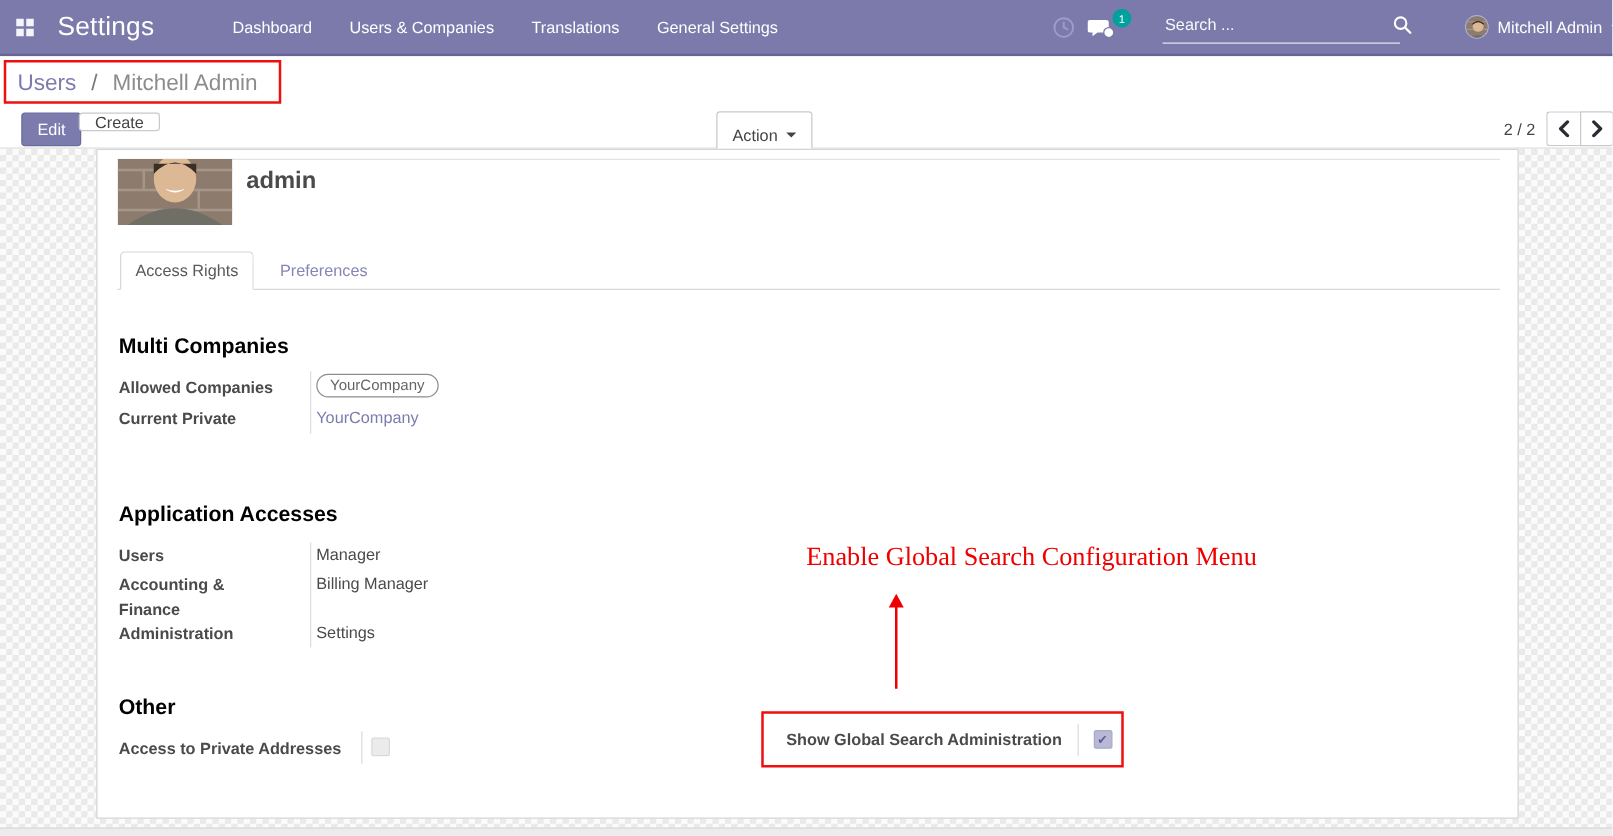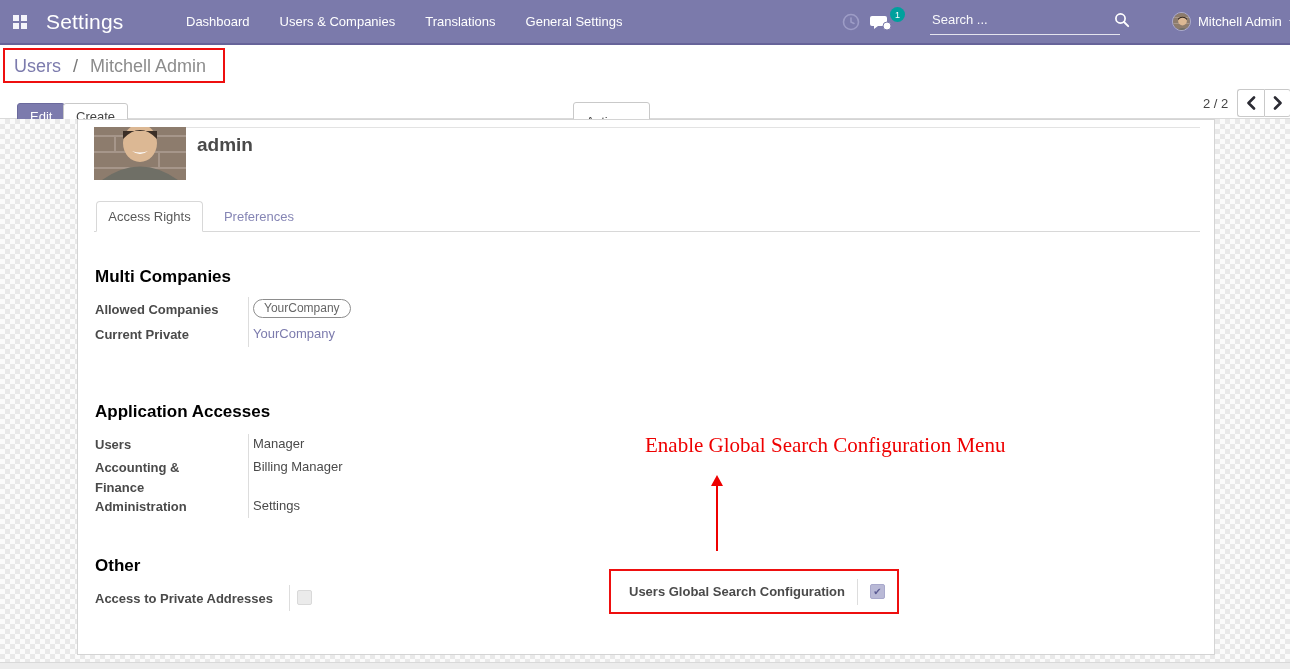--- a/index.html
+++ b/index.html
@@ -34,25 +34,25 @@
   
   .control-panel { position:absolute; top:45px; left:0; width:1290px; height:74px;
     background:#fff; border-bottom:1px solid #dadada; }
   .breadcrumb { position:absolute; left:14px; top:11px; font-size:18px; white-space:nowrap; }
   .breadcrumb .bc-link { color:#7c7bad; cursor:pointer; }
   .breadcrumb .bc-sep { color:#777; margin:0 7px; }
   .breadcrumb .bc-current { color:#8c8c8c; }
   .red-box-breadcrumb { position:absolute; left:3px; top:3px; width:222px; height:35px;
     border:2px solid #ee0f0f; pointer-events:none; }
   .btn { display:inline-flex; align-items:center; justify-content:center; font-size:13px;
-    border-radius:3px; cursor:pointer; font-family:"Liberation Sans", sans-serif;margin-top:13px; }
+    border-radius:3px; cursor:pointer; font-family:"Liberation Sans", sans-serif; }
   .btn-primary { position:absolute; left:17px; top:45px; height:27px; padding:0 12px;
     background:#7c7bad; border:1px solid #6b6a9d; color:#fff; }
   .btn-default { background:#fff; border:1px solid #c9c9c9; color:#444; }
-  .btn-create { position:absolute; left:63px; top:45px; height:27px; padding:0 12px; }
+  .btn-create { position:absolute; left:63px; top:45px; height:15px; padding:0 12px; }
   .btn-action { position:absolute; left:573px; top:44px; height:38px; padding:0 12px; }
   .btn-action .caret-dark { width:0; height:0; border-left:4px solid transparent; border-right:4px solid transparent;
     border-top:4px solid #444; margin-left:7px; }
   .pager-value { position:absolute; left:1203px; top:51px; font-size:13px; color:#444; }
   .pager-buttons { position:absolute; left:1237px; top:44px; display:flex; }
   .pager-btn { width:27px; height:28px; background:#fff; border:1px solid #c9c9c9;
     display:flex; align-items:center; justify-content:center; cursor:pointer; }
   .pager-btn.prev { border-radius:3px 0 0 3px; border-right:none; }
   .pager-btn.next { border-radius:0 3px 3px 0; }
 
@@ -234,21 +234,21 @@
       <div class="field-value" style="top:339px;">Billing Manager</div>
       <div class="field-label" style="top:377px;">Administration</div>
       <div class="field-value" style="top:378px;">Settings</div>
 
       <div class="section-heading" style="top:436px;">Other</div>
       <div class="v-sep" style="left:211px; top:465px; height:26px;"></div>
       <div class="field-label" style="top:469px; width:190px;">Access to Private Addresses</div>
       <div class="checkbox checkbox-unchecked"></div>
 
       <div class="global-row">
-        <span class="gl-label">Users Global Search Configuration</span>
+        <span class="gl-label">Show Global Search Administration</span>
         <span class="gl-sep"></span>
         <span class="checkbox checkbox-checked gl-check">
           <span>✔</span>
         </span>
       </div>
     </div>
 
     <div class="annotation-text">Enable Global Search Configuration Menu</div>
     <div class="annotation-arrow">
       <span class="head"></span>

